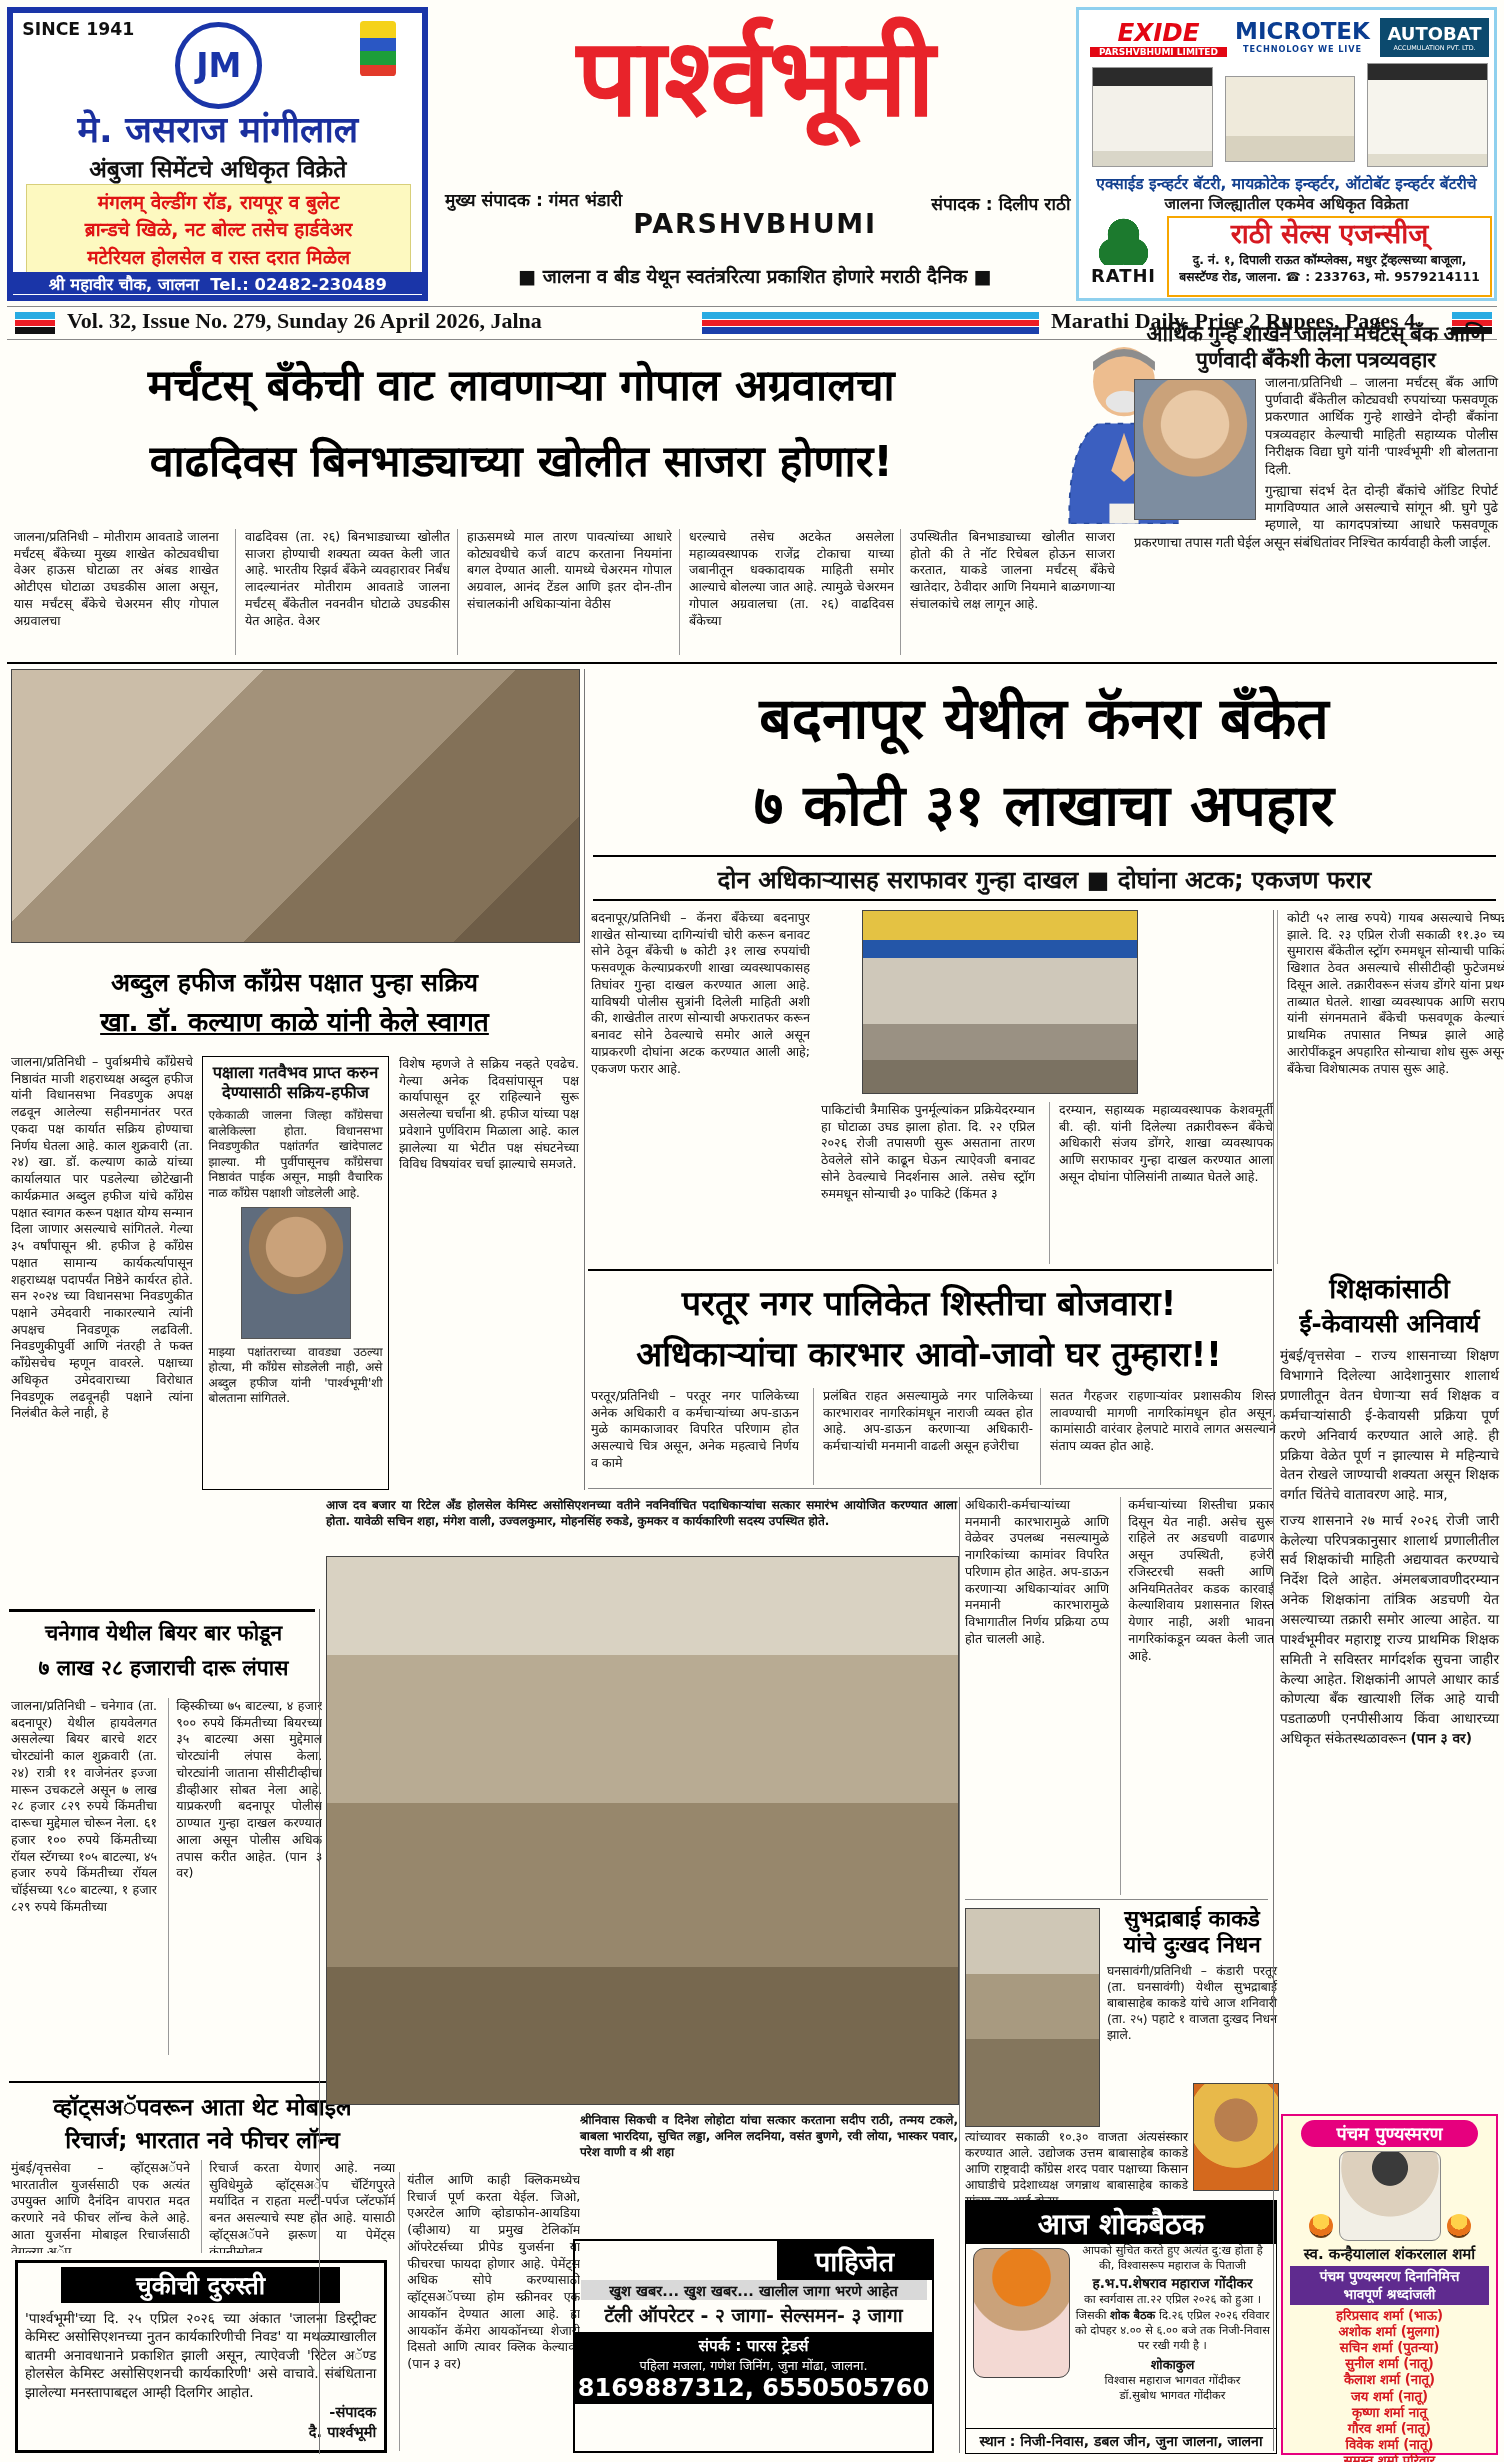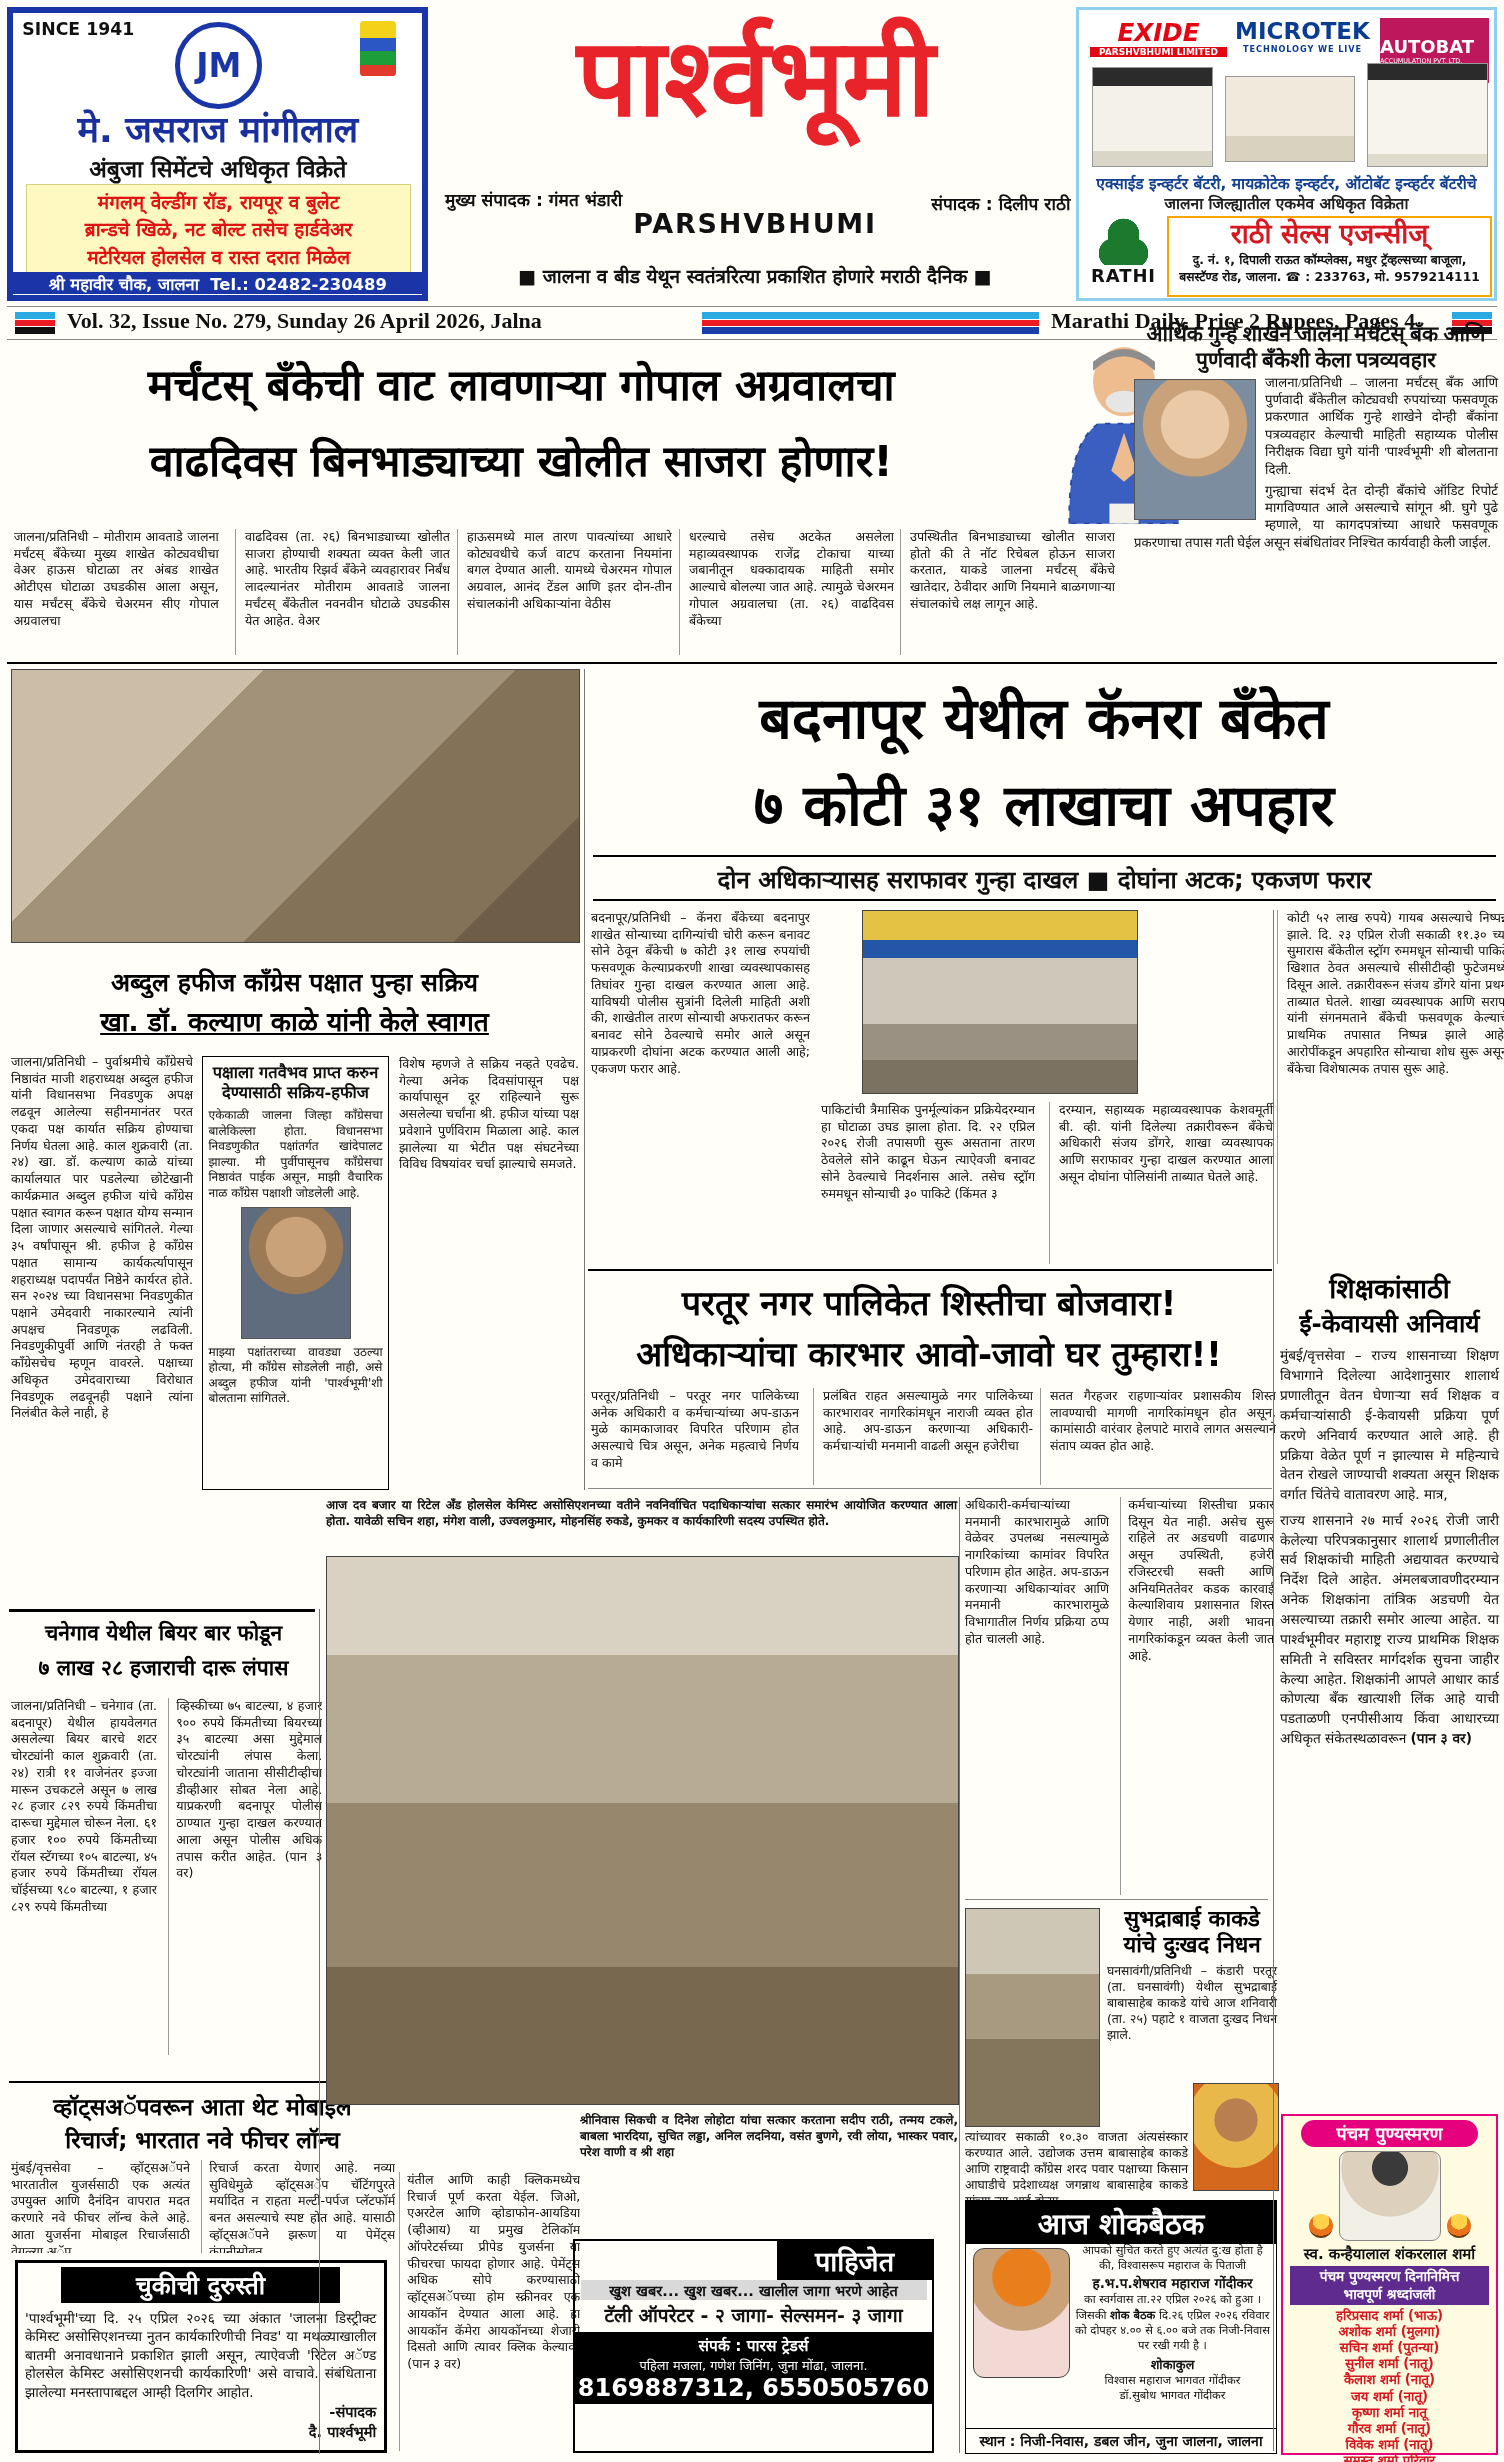--- a/index.html
+++ b/index.html
@@ -58,21 +58,21 @@
 
   <div class="abs rathiad" style="left:1076px;top:7.3px;width:421px;height:294px;">
     <div class="abs" style="left:11px;top:7.3px;width:137px;text-align:center;">
       <div style="font-weight:bold;font-size:24.6px;color:#e30613;font-style:italic;">EXIDE</div>
       <div style="font-size:9px;font-weight:bold;background:#e30613;color:#fff;">PARSHVBHUMI LIMITED</div>
     </div>
     <div class="abs" style="left:155px;top:7.3px;width:137px;text-align:center;">
       <div style="font-weight:bold;font-size:23px;color:#0a3d91;">MICROTEK</div>
       <div style="font-size:8.2px;font-weight:bold;letter-spacing:0.9px;color:#0a3d91;">TECHNOLOGY WE LIVE</div>
     </div>
-    <div class="abs" style="left:301px;top:7.3px;width:109px;background:#be185d;color:#fff;text-align:left;padding:18px 0;">
+    <div class="abs" style="left:301px;top:7.3px;width:109px;background:#0c4a6e;color:#fff;text-align:center;padding:5px 0;">
       <div style="font-weight:bold;font-size:18px;">AUTOBAT</div>
       <div style="font-size:6.4px;">ACCUMULATION PVT. LTD.</div>
     </div>
     <div class="abs" style="left:12.8px;top:57px;width:119px;height:98px;background:linear-gradient(180deg,#2b2b2b 0 18%,#f3f1ea 18% 85%,#d9d6c8 85%);border:0.9px solid #999;"></div>
     <div class="abs" style="left:146px;top:66px;width:128px;height:84px;background:linear-gradient(180deg,#efeadb 0 70%,#d8d2bf 70%);border:0.9px solid #999;"></div>
     <div class="abs" style="left:288px;top:53px;width:119px;height:102px;background:linear-gradient(180deg,#2b2b2b 0 16%,#f6f4ed 16% 88%,#e0dccd 88%);border:0.9px solid #999;"></div>
     <div class="abs" style="left:0;top:162px;width:100%;text-align:center;font-weight:bold;font-size:15.5px;color:#14418f;">एक्साईड इन्व्हर्टर बॅटरी, मायक्रोटेक इन्व्हर्टर, ऑटोबॅट इन्व्हर्टर बॅटरीचे</div>
     <div class="abs" style="left:0;top:182px;width:100%;text-align:center;font-weight:bold;font-size:15.5px;color:#222;">जालना जिल्ह्यातील एकमेव अधिकृत विक्रेता</div>
     <div class="abs" style="left:9px;top:208px;width:71px;height:73px;text-align:center;">
       <div style="width:49px;height:47px;margin:0 auto;background:radial-gradient(circle at 50% 35%,#1c7a2e 0 40%,transparent 41%),radial-gradient(circle at 30% 75%,#1c7a2e 0 30%,transparent 31%),radial-gradient(circle at 70% 75%,#1c7a2e 0 30%,transparent 31%);"></div>

